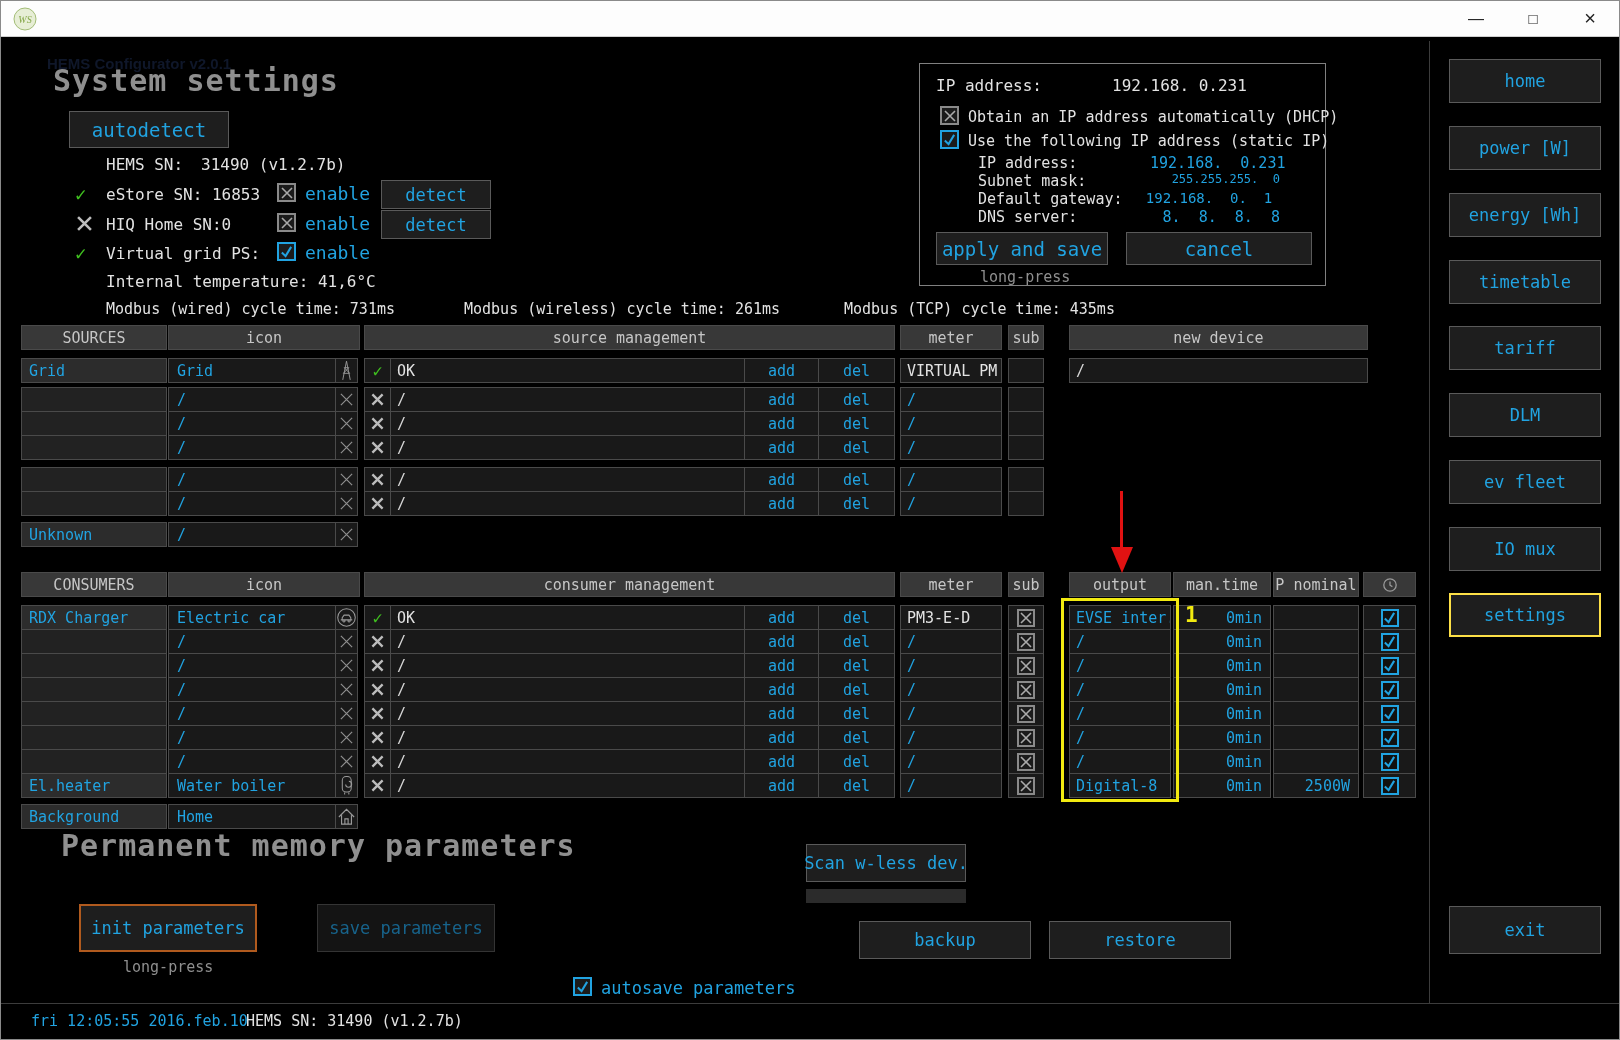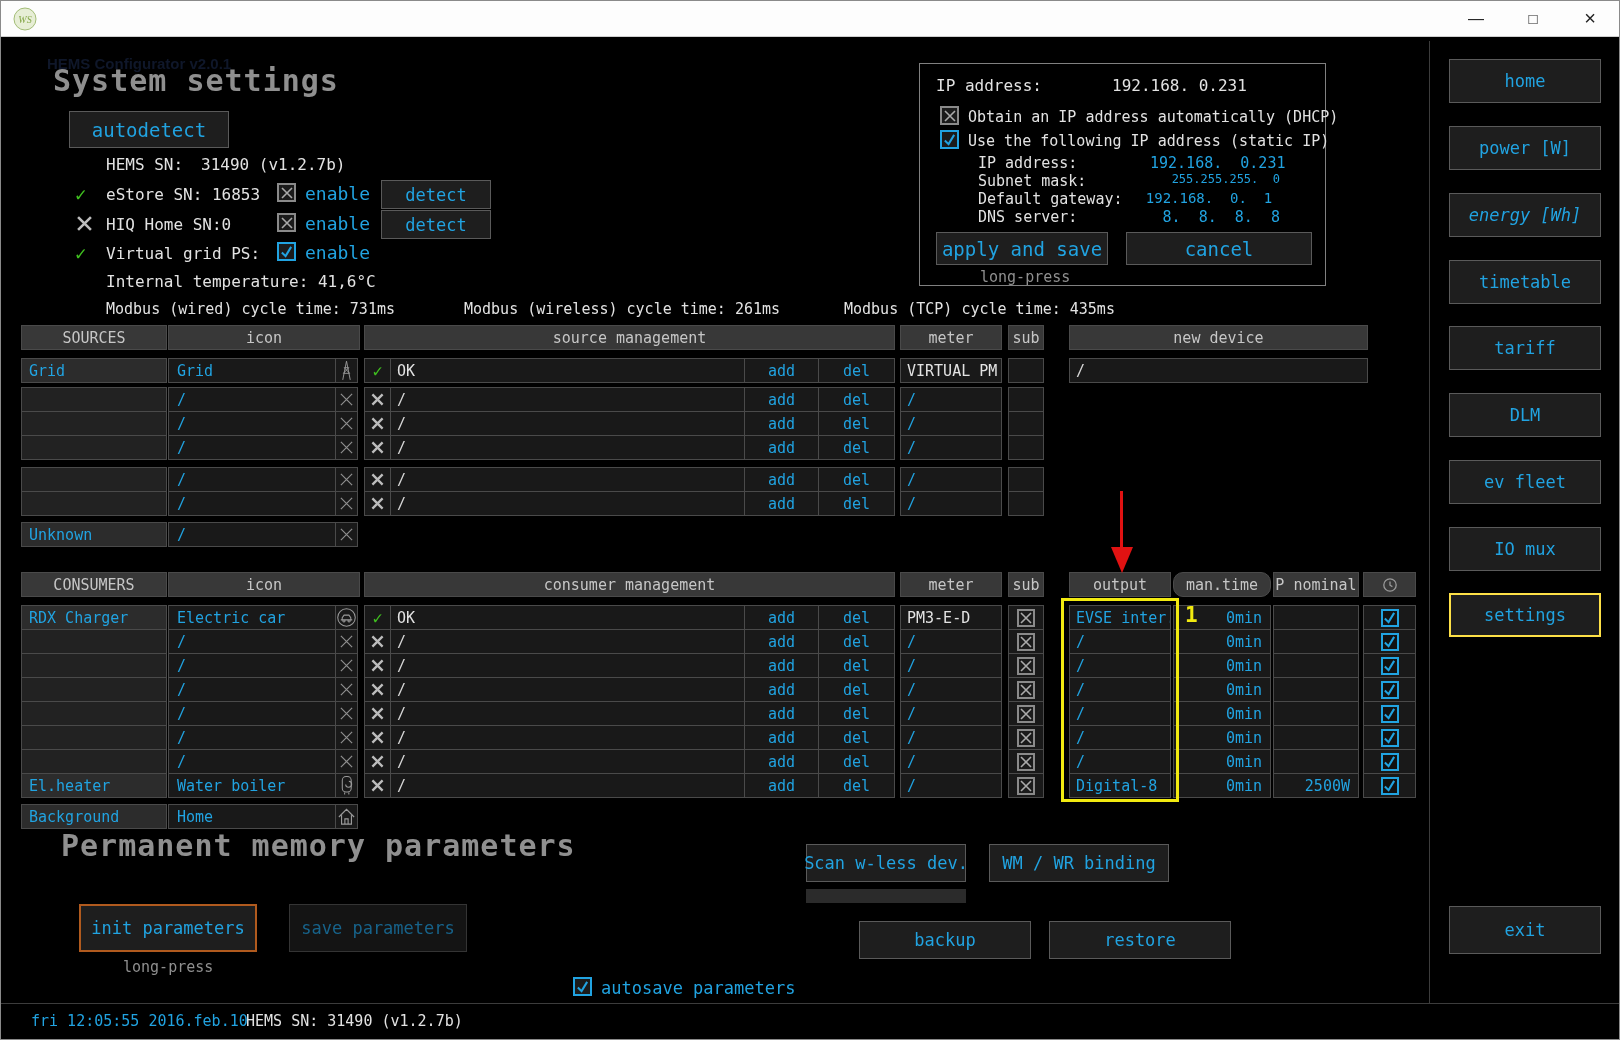--- a/index.html
+++ b/index.html
@@ -14,21 +14,21 @@
           color:#222;font-size:16px;cursor:default;}
   
   .txt{position:absolute;white-space:pre;color:#e2e2e2;font-size:16px;}
   .cyan{color:#21a3e1;}
   .gray{color:#8f8f8f;}
   .heading{font-size:30px;color:#8f8f8f;letter-spacing:1px;font-weight:bold;}
   .green{color:#3fbf1f;font-weight:bold;}
   
   .btn{position:absolute;box-sizing:border-box;background:#1e1e1e;border:1px solid #5a5a5a;color:#21a3e1;
        display:flex;align-items:center;justify-content:center;font-size:17px;white-space:pre;cursor:pointer;}
-  .btn.dim{color:#17638b;border-color:#343434;background:#141414;cursor:default;}
+  .btn.dim{color:#17638b;border-color:#343434;background:#141414;cursor:default;margin-left:28px;}
   .btn.active{border:2px solid #fde047;}
   .btn.initb{border:2px solid #b05a1e;}
   
   .cbx,.cbb{position:absolute;width:19px;height:19px;box-sizing:border-box;background:#1b1b1b;
             display:flex;align-items:center;justify-content:center;cursor:pointer;}
   .cbx{border:2px solid #8a8a8a;}
   .cbb{border:2px solid #21a3e1;}
   
   .cell{position:absolute;box-sizing:border-box;border:1px solid #4a4a4a;background:#191919;height:25px;
         display:flex;align-items:center;font-size:15px;color:#e2e2e2;overflow:hidden;white-space:pre;}
@@ -228,21 +228,21 @@
       <div class="cell iconc" style="left: 167px; top: 521px; width: 168px;">/</div>
       <div class="cell center" style="left: 334px; top: 521px; width: 23px;"><svg width="15" height="15" viewBox="0 0 16 16" fill="none" stroke="#8f8f8f" stroke-width="1.3">
           <path d="M2 2 L14 14 M14 2 L2 14"></path>
         </svg></div>
       <div class="cell hdr" style="left: 20px; top: 571px; width: 146px;">CONSUMERS</div>
       <div class="cell hdr" style="left: 167px; top: 571px; width: 192px;">icon</div>
       <div class="cell hdr" style="left: 363px; top: 571px; width: 531px;">consumer management</div>
       <div class="cell hdr" style="left: 899px; top: 571px; width: 102px;">meter</div>
       <div class="cell hdr" style="left: 1007px; top: 571px; width: 36px;">sub</div>
       <div class="cell hdr" style="left: 1068px; top: 571px; width: 102px;">output</div>
-      <div class="cell hdr" style="left: 1172px; top: 571px; width: 98px; border-radius: 10px;">man.time</div>
+      <div class="cell hdr" style="left: 1172px; top: 571px; width: 98px;">man.time</div>
       <div class="cell hdr" style="left: 1272px; top: 571px; width: 86px;">P nominal</div>
       <div class="cell hdr" style="left: 1362px; top: 571px; width: 53px;"><svg width="16" height="16" viewBox="0 0 16 16" fill="none" stroke="#9a9a9a" stroke-width="1.3">
           <circle cx="8" cy="8" r="6.2"></circle>
           <path d="M8 4.6 V8.2 L10.4 9.6"></path>
         </svg></div>
       <div class="cell namec" style="left: 20px; top: 604px; width: 146px;">RDX Charger</div>
       <div class="cell iconc" style="left: 167px; top: 604px; width: 168px;">Electric car</div>
       <div class="cell center" style="left: 334px; top: 604px; width: 23px;"><svg width="21" height="21" viewBox="0 0 22 22" fill="none" stroke="#9a9a9a" stroke-width="1.1">
           <circle cx="11" cy="11" r="9.2"></circle>
           <path d="M5 13.5 h12 M6.5 13.5 v-2.2 l2-2.8 h5 l2 2.8 v2.2 M8.3 13.5 a1.1 1.1 0 1 0 .01 0 M13.7 13.5 a1.1 1.1 0 1 0 .01 0"></path>
@@ -418,35 +418,34 @@
 
   <div class="abs redline" style="left:1119px;top:490px;width:3px;height:58px"></div>
   <div class="abs redhead" style="left:1110px;top:546px"></div>
   <div class="abs yellowbox" style="left:1060px;top:597px;width:118px;height:204px"></div>
   <div class="txt" style="left:1184px;top:602px;font-size:21px;font-weight:bold;color:#f2ea10">1</div>
 
   <div class="abs sep" style="left:1428px;top:40px;width:1px;height:962px"></div>
   <div id="sidebar">
       <div class="btn" style="left: 1448px; top: 58px; width: 152px; height: 44px; font-size: 17px;">home</div>
       <div class="btn" style="left: 1448px; top: 125px; width: 152px; height: 44px; font-size: 17px;">power [W]</div>
-      <div class="btn" style="left: 1448px; top: 192px; width: 152px; height: 44px; font-size: 17px; font-style: italic;">energy [Wh]</div>
+      <div class="btn" style="left: 1448px; top: 192px; width: 152px; height: 44px; font-size: 17px;">energy [Wh]</div>
       <div class="btn" style="left: 1448px; top: 259px; width: 152px; height: 44px; font-size: 17px;">timetable</div>
       <div class="btn" style="left: 1448px; top: 325px; width: 152px; height: 44px; font-size: 17px;">tariff</div>
       <div class="btn" style="left: 1448px; top: 392px; width: 152px; height: 44px; font-size: 17px;">DLM</div>
       <div class="btn" style="left: 1448px; top: 459px; width: 152px; height: 44px; font-size: 17px;">ev fleet</div>
       <div class="btn" style="left: 1448px; top: 526px; width: 152px; height: 44px; font-size: 17px;">IO mux</div>
       <div class="btn active" style="left: 1448px; top: 592px; width: 152px; height: 44px; font-size: 17px;">settings</div>
       <div class="btn" style="left: 1448px; top: 905px; width: 152px; height: 48px; font-size: 17px;">exit</div>
     </div>
 
   <div class="txt heading" style="left:60px;top:827px">Permanent memory parameters</div>
 
   <div class="btn" style="left:805px;top:843px;width:160px;height:38px">Scan w-less dev.</div>
   <div class="abs" style="left:805px;top:888px;width:160px;height:14px;background:#2b2b2b"></div>
-  <div class="btn" style="left:988px;top:843px;width:180px;height:38px">WM / WR binding</div>
 
   <div class="btn initb" style="left:78px;top:903px;width:178px;height:48px">init parameters</div>
   <div class="txt gray" style="left:122px;top:957px;font-size:15px">long-press</div>
   <div class="btn dim" style="left:288px;top:903px;width:178px;height:48px">save parameters</div>
 
   <div class="btn" style="left:858px;top:920px;width:172px;height:38px">backup</div>
   <div class="btn" style="left:1048px;top:920px;width:182px;height:38px">restore</div>
 
   <div class="cbb" style="left:572px;top:976px">
     <svg width="13" height="13" viewBox="0 0 14 14">

